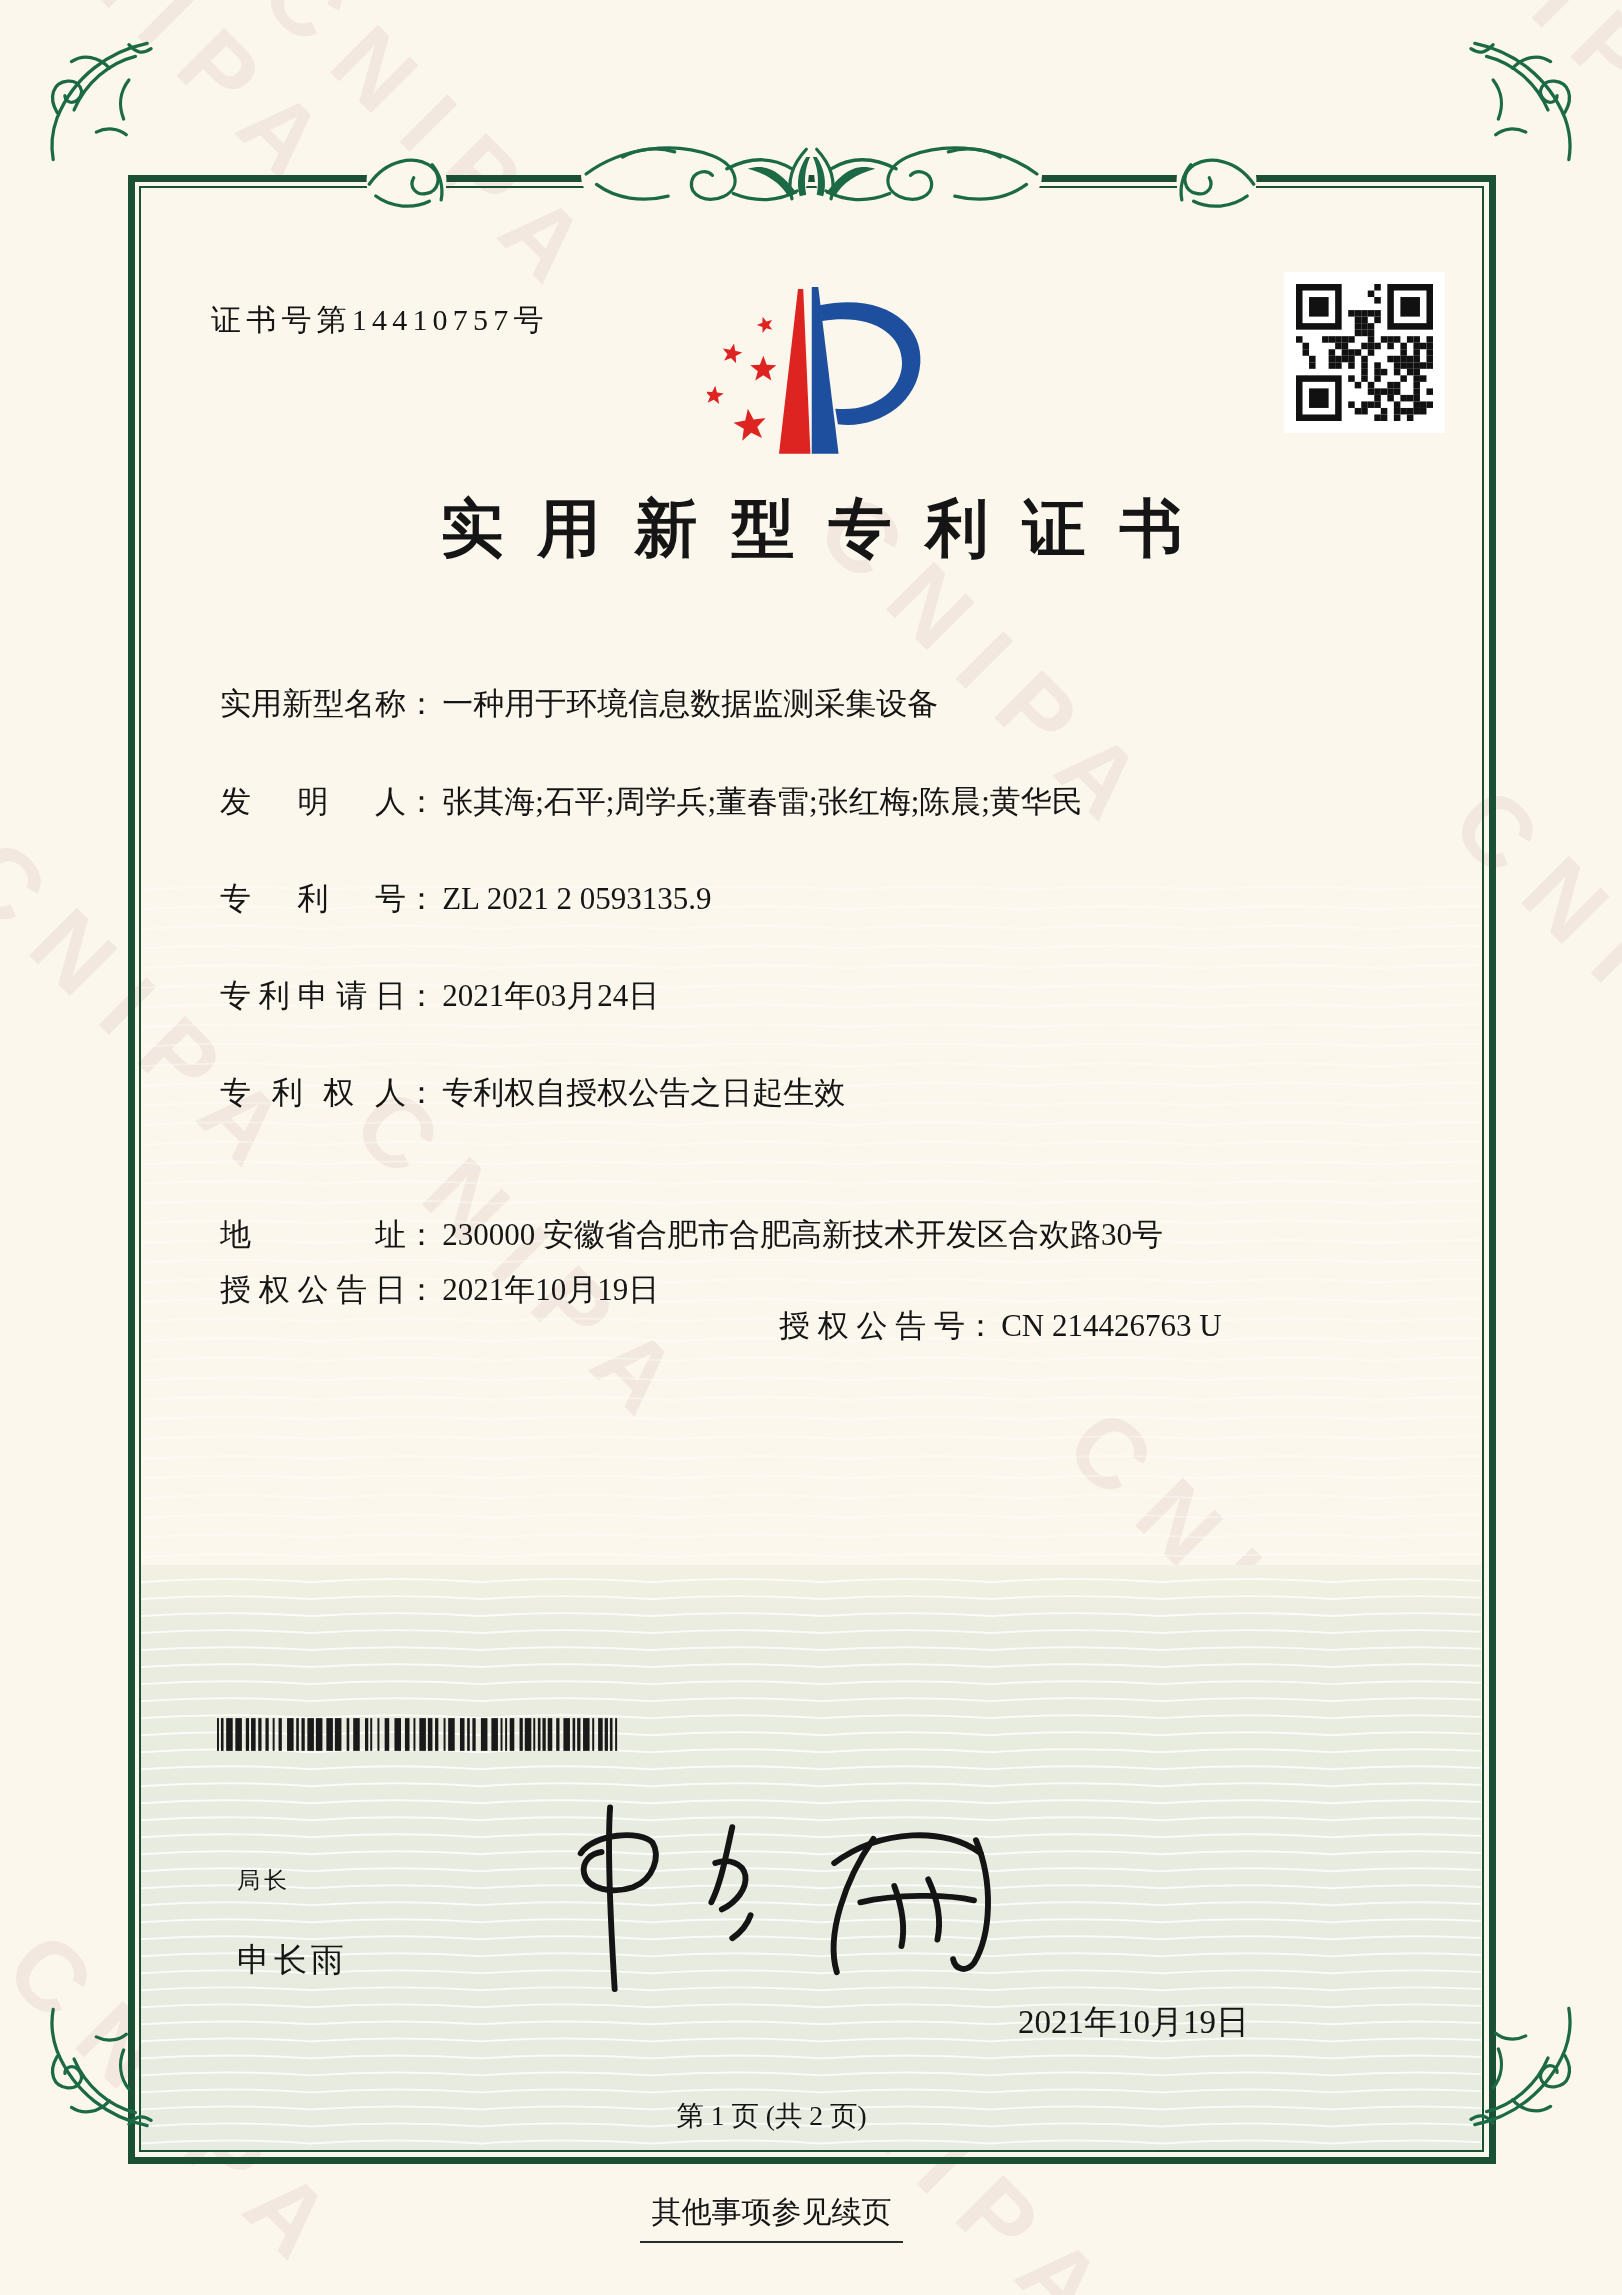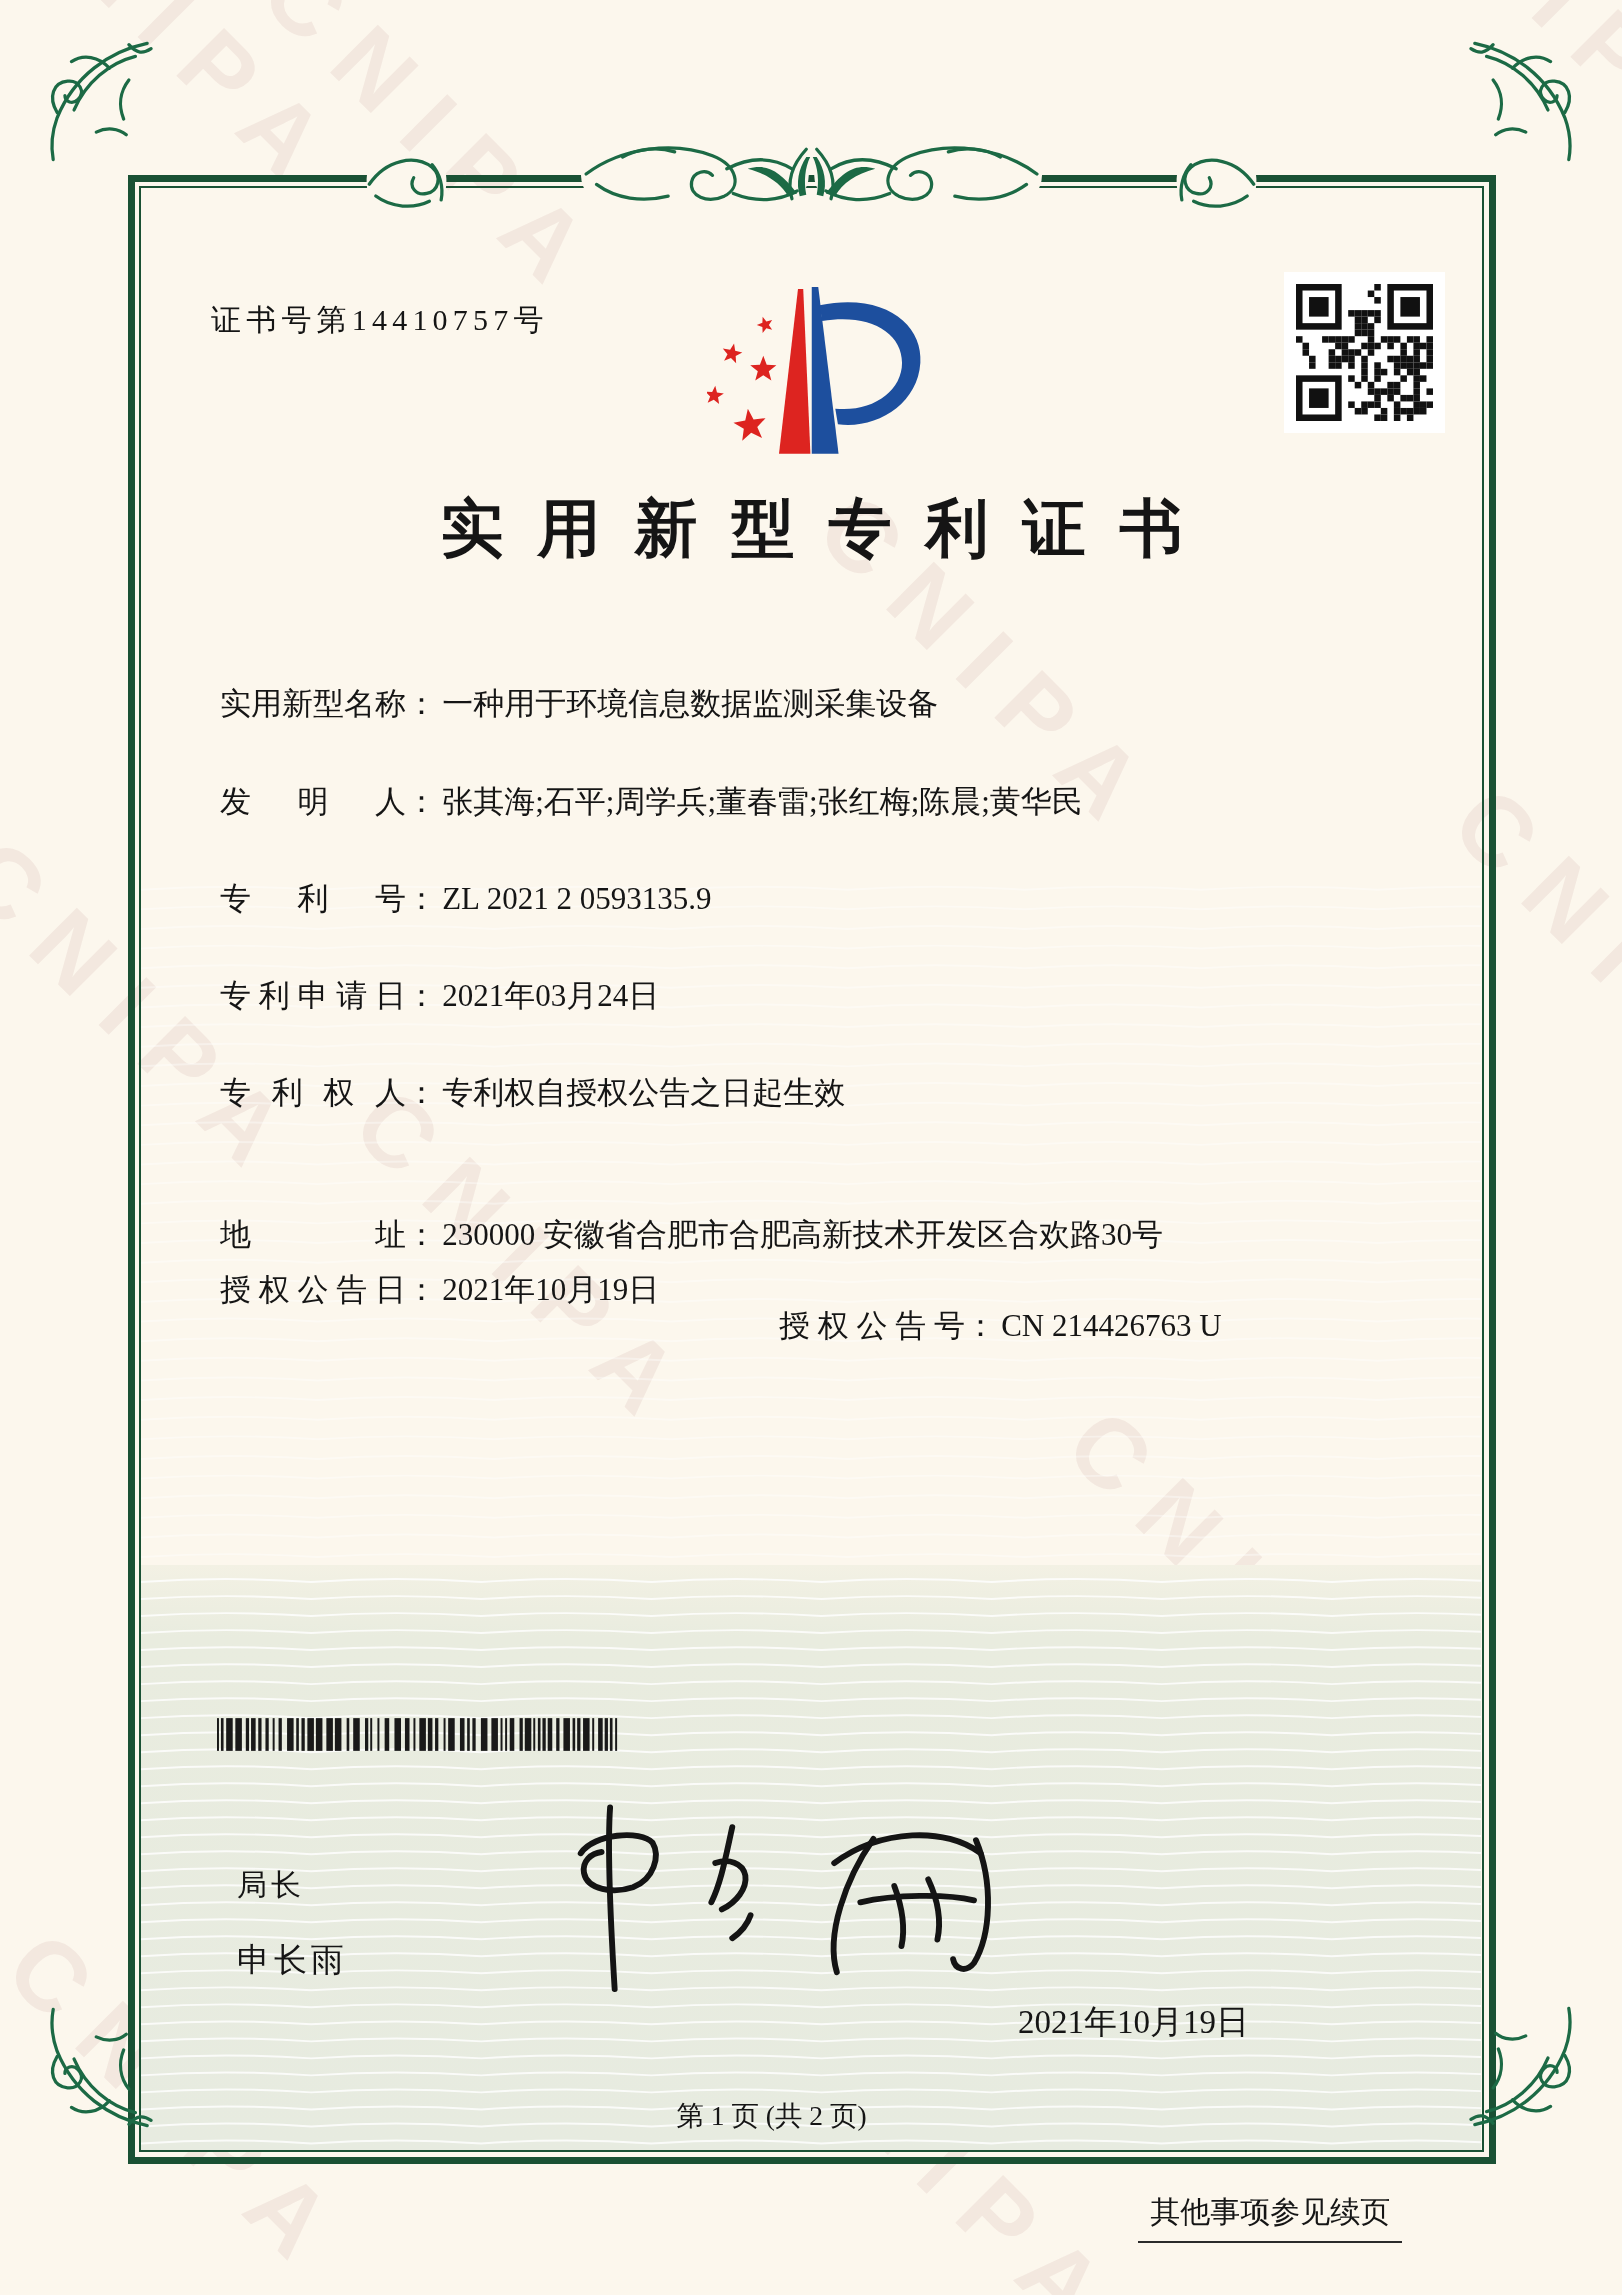--- a/index.html
+++ b/index.html
@@ -48,28 +48,28 @@
       font-size:63px;font-weight:bold;letter-spacing:34px;text-indent:34px;}
   .frow{position:absolute;left:220px;width:1184px;height:41px;font-size:31px;white-space:nowrap;}
   .flabel{display:inline-block;width:186px;text-align:justify;text-align-last:justify;vertical-align:bottom;}
   .fcolon{display:inline-block;}
   .fvalue{margin-left:5.2px;}
   .fgroup2{position:absolute;left:559px;top:0;margin-top:36px;}
   .paras{position:absolute;left:220px;top:1332px;width:1183px;font-size:30px;
       line-height:46px;text-align:justify;}
   .paras p{margin:0;text-indent:2em;}
   .barcode{position:absolute;left:217px;top:1718px;}
-  .signer-title{position:absolute;left:237px;top:1865px;font-size:30px;letter-spacing:3.9px;}
+  .signer-title{position:absolute;left:237px;top:1865px;font-size:23px;letter-spacing:3.9px;}
   .signer-name{position:absolute;left:237px;top:1938px;font-size:33px;letter-spacing:3.9px;}
   .signature{position:absolute;left:554px;top:1801px;}
   .issue-date{position:absolute;left:1018px;top:2000px;font-size:33px;}
   .page-no{position:absolute;left:141px;top:2098px;width:1340px;box-sizing:border-box;
       padding-right:79px;text-align:center;font-size:27.5px;font-family:Liberation Serif, serif;}
   .footer-note{position:absolute;left:141px;top:2192px;width:1340px;box-sizing:border-box;
-      padding-right:79px;display:flex;justify-content:flex-end;font-family:Liberation Serif, serif;}
+      padding-right:79px;display:flex;justify-content:center;font-family:Liberation Serif, serif;}
   .footer-note span{font-size:30px;border-bottom:2px solid #2b2b2b;padding:0 11.8px 7.9px 11.8px;}
   .defs-hidden{position:absolute;width:0;height:0;overflow:hidden;}
 </style>
 </head>
 <body>
 
 <div class="page">
 
   <span class="wm wm1">CNIPA</span>
   <span class="wm wm2">CNIPA</span>

